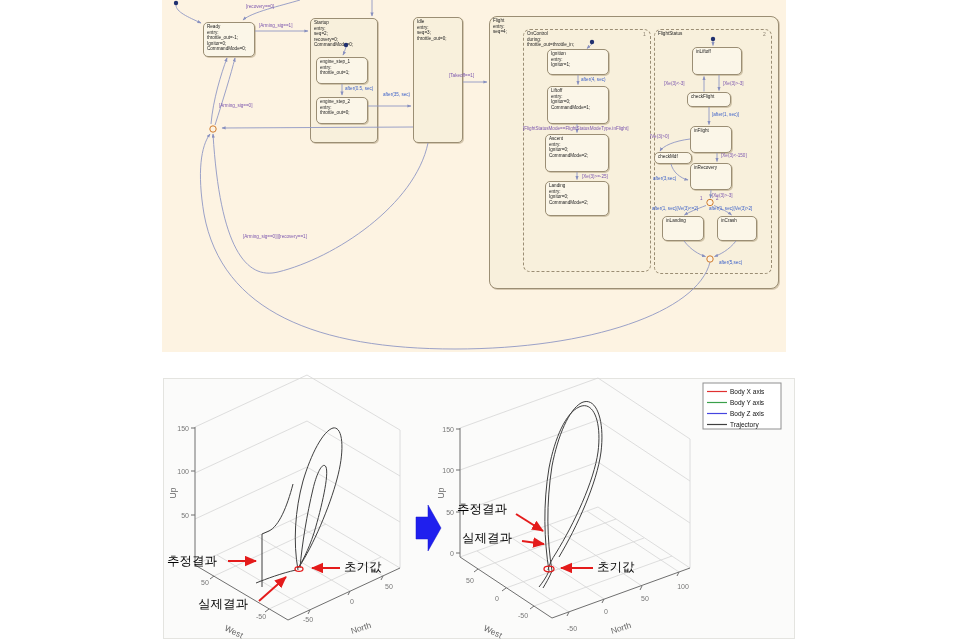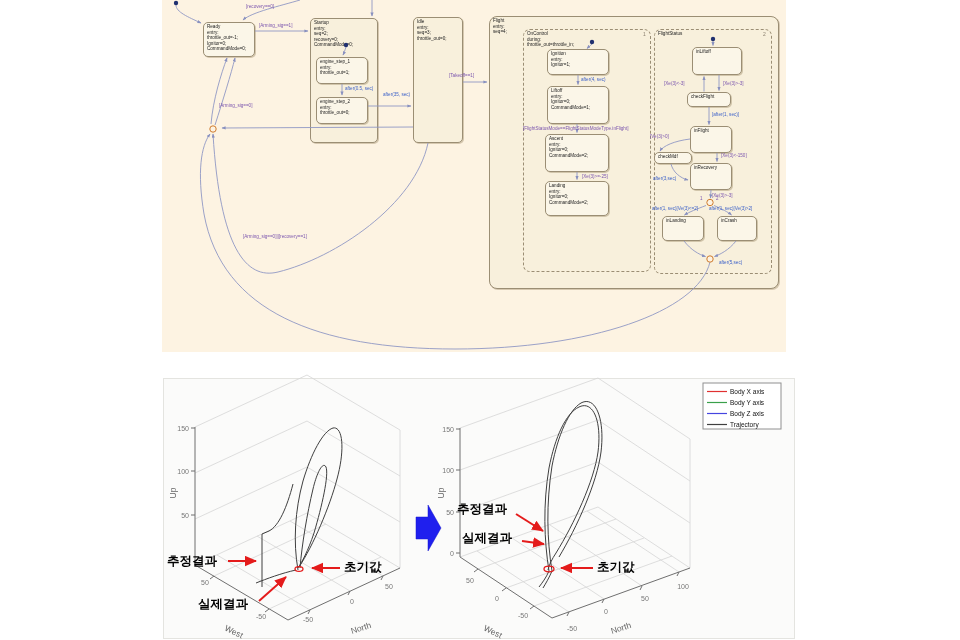--- a/index.html
+++ b/index.html
@@ -12,21 +12,21 @@
   .leaf{background:#fbf6e8}
   .dashed{border-style:dashed;background:transparent;box-shadow:none;border-radius:7px}
   .st-body{white-space:pre-line}
   .tlabel{position:absolute;font-size:4.6px;color:#7b55ae;z-index:4;white-space:nowrap}
   .tlabel.blue{color:#3f63c9}
   .order{position:absolute;font-size:5px;color:#8b8070;z-index:3}
   .prio{position:absolute;font-size:4.5px;color:#7b55ae;z-index:4}
   .panel{position:absolute;left:163px;top:378px;width:630px;height:259px;background:#fbfbfa;
          border:1px solid #e4e4e0;z-index:1}
   svg.overlay{position:absolute;left:0;top:0;z-index:3;pointer-events:none}
-  .klabel{position:absolute;font-weight:bold;font-size:12.5px;color:#000;z-index:5;white-space:nowrap}
+  .klabel{position:absolute;font-weight:normal;font-size:12.5px;color:#000;z-index:5;white-space:nowrap}
 </style>
 </head>
 <body>
 
 <div class="canvas"></div>
 
 <div class="state" style="left:489px;top:16px;width:290px;height:273px;border-radius:8px">
   <div>Flight</div>
   <div class="st-body">entry:
 seq=4;</div>

